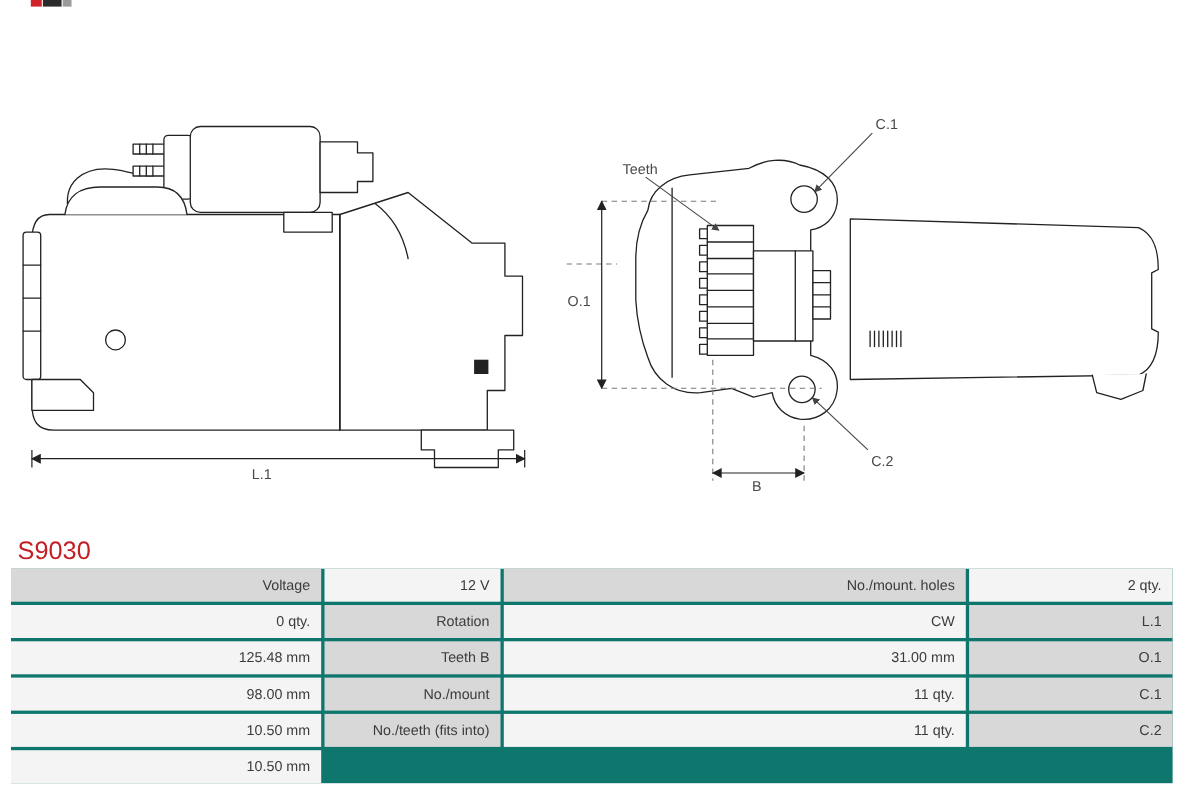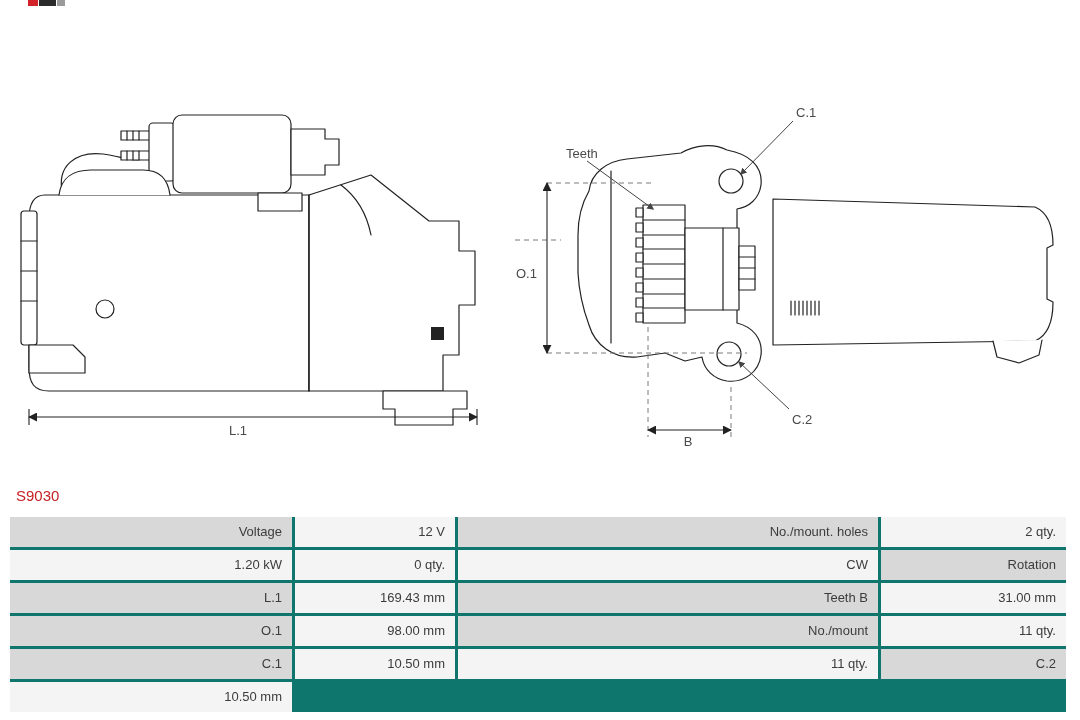--- a/index.html
+++ b/index.html
@@ -11,21 +11,21 @@
   .logo .b1{width:10px;height:6px;background:#d2232a;}
   .logo .b2{width:17px;height:6px;background:#2b2b2b;}
   .logo .b3{width:8px;height:6px;background:#9a9a9a;}
 
   .drawL{position:absolute;left:15px;top:95px;width:470px;height:340px;}
   .drawR{position:absolute;left:515px;top:95px;width:545px;height:355px;}
 
   .dim-label{position:absolute;font-size:13px;color:#4a4a4a;white-space:nowrap;}
   .center{transform:translateX(-50%);}
 
-  .part-number{position:absolute;left:16px;top:487px;font-size:15px;color:#c41e23;}
+  .part-number{position:absolute;left:16px;top:487px;font-size:23px;color:#c41e23;}
 
   .specs{position:absolute;left:10px;top:517px;display:grid;
          grid-template-columns:282px 160px 420px 185px;gap:3px;background:#0f766e;}
   .cell{height:30px;line-height:30px;font-size:13px;color:#3c3c3c;
         text-align:right;padding-right:10px;box-sizing:border-box;overflow:hidden;}
   .lab{background:#d8d8d8;}
   .val{background:#f4f4f4;}
 </style>
 </head>
 <body>
@@ -158,36 +158,36 @@
   <span class="dim-label center" style="left:688px;top:434px;">B</span>
 
   <div class="part-number">S9030</div>
 
   <div class="specs">
     <div class="cell lab">Voltage</div>
     <div class="cell val">12 V</div>
     <div class="cell lab">No./mount. holes</div>
     <div class="cell val">2 qty.</div>
 
-    <div class="cell val">1.20 kW</div>
     <div class="cell val">0 qty.</div>
 
+    <div class="cell lab">Rotation</div>
     <div class="cell val">CW</div>
-    <div class="cell lab">Rotation</div>
     <div class="cell lab">L.1</div>
-    <div class="cell val">169.43 mm</div>
+    <div class="cell val">125.48 mm</div>
 
     <div class="cell lab">Teeth B</div>
     <div class="cell val">31.00 mm</div>
     <div class="cell lab">O.1</div>
     <div class="cell val">98.00 mm</div>
 
     <div class="cell lab">No./mount</div>
     <div class="cell val">11 qty.</div>
     <div class="cell lab">C.1</div>
     <div class="cell val">10.50 mm</div>
 
+    <div class="cell lab">No./teeth (fits into)</div>
     <div class="cell val">11 qty.</div>
     <div class="cell lab">C.2</div>
     <div class="cell val">10.50 mm</div>
   </div>
 
 </div>
 
 </body></html>

